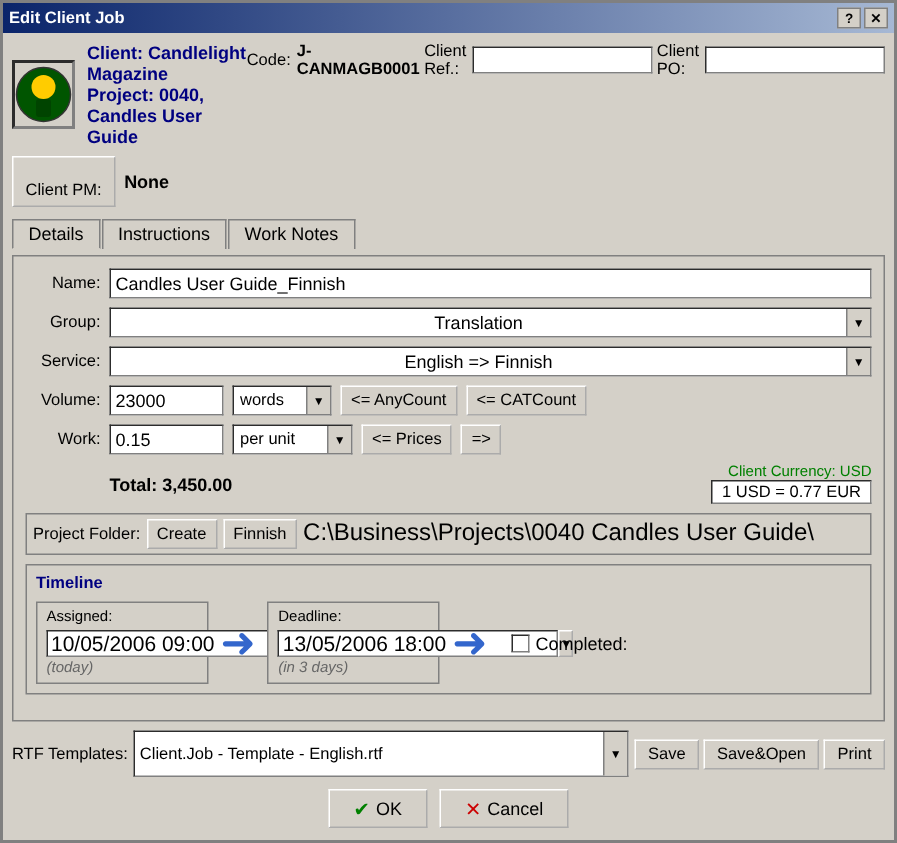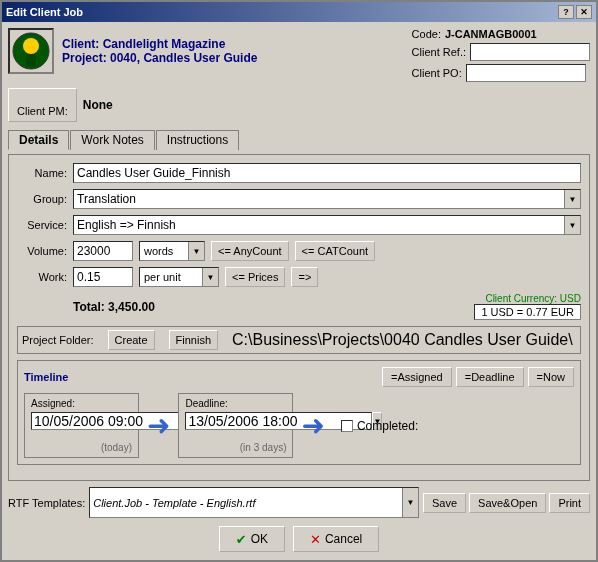--- a/index.html
+++ b/index.html
@@ -16,88 +16,88 @@
     
     .content { flex: 1; padding: 6px; display: flex; flex-direction: column; gap: 4px; }
     
     
     .top-section { display: flex; justify-content: space-between; align-items: flex-start; }
     .client-info { display: flex; align-items: center; gap: 8px; }
     .logo-box { width: 46px; height: 46px; border: 2px inset #808080; background: #d4d0c8; display: flex; align-items: center; justify-content: center; }
     .client-text .client-name { color: #000080; font-weight: bold; font-size: 12px; }
     .client-text .project-name { color: #000080; font-weight: bold; font-size: 12px; }
     
-    .code-section { display: flex; flex-direction: column; gap: 3px; }
+    .code-section { display: flex; flex-direction: row; gap: 3px; }
     .code-row { display: flex; align-items: center; gap: 4px; }
     .code-label { font-size: 11px; color: #000; }
     .code-value { font-size: 11px; font-weight: bold; }
     .code-input { height: 18px; width: 120px; border: 1px inset #808080; background: white; padding: 1px 2px; }
     
     
     .pm-row { display: flex; align-items: center; gap: 6px; margin-top: 2px; }
     .pm-btn { height: 22px; padding: 16px 8px; background: #d4d0c8; border: 1px outset #ffffff; cursor: pointer; font-size: 11px; }
     .pm-value { font-weight: bold; font-size: 12px; }
     
     
     .tabs { display: flex; gap: 1px; margin-top: 4px; }
     .tab { padding: 2px 10px; background: #d4d0c8; border: 1px solid #808080; border-bottom: none; cursor: pointer; font-size: 11px; }
-    .tab.active { background: #d4d0c8; border-bottom: 1px solid #d4d0c8; z-index: 1; font-weight: bold; }
+    .tab.active { background: #d4d0c8; border-bottom: 1px solid #d4d0c8; z-index: 1; font-weight: normal; }
     
     
     .tab-panel { border: 1px solid #808080; background: #d4d0c8; padding: 8px; flex: 1; display: flex; flex-direction: column; gap: 6px; }
     
     
     .form-row { display: flex; align-items: center; gap: 6px; }
     .form-label { width: 50px; text-align: right; font-size: 11px; flex-shrink: 0; }
     .form-input-full { flex: 1; height: 20px; border: 1px inset #808080; background: white; padding: 1px 3px; }
     .select-wrapper { display: flex; border: 1px inset #808080; background: white; flex: 1; }
-    .select-wrapper input { flex: 1; border: none; background: transparent; padding: 1px 3px; height: 18px; outline: none; }
+    .select-wrapper input { flex: 1; border: none; background: transparent; padding: 1px 3px; height: 18px; outline: none; text-align: center; }
     .select-wrapper .dropdown-btn { width: 16px; background: #d4d0c8; border-left: 1px solid #808080; cursor: pointer; display: flex; align-items: center; justify-content: center; font-size: 8px; }
     
     
-    .vol-input { width: 60px; height: 20px; border: 1px inset #808080; background: white; padding: 1px 3px; }
+    .vol-input { width: 76px; height: 20px; border: 1px inset #808080; background: white; padding: 1px 3px; }
     .words-select { display: flex; border: 1px inset #808080; background: white; height: 20px; }
     .words-select span { flex: 1; padding: 1px 4px; display: flex; align-items: center; }
     .words-select .dd-btn { width: 16px; background: #d4d0c8; border-left: 1px solid #808080; cursor: pointer; display: flex; align-items: center; justify-content: center; font-size: 8px; }
     .action-btn { height: 20px; padding: 0 6px; background: #d4d0c8; border: 1px outset #ffffff; cursor: pointer; font-size: 11px; }
     
     
     .total-row { display: flex; justify-content: space-between; align-items: center; }
     .total-text { font-weight: bold; font-size: 12px; padding-left: 56px; }
     .currency-box { text-align: right; }
     .currency-label { font-size: 10px; color: #008000; }
     .currency-rate { border: 1px inset #808080; background: white; padding: 1px 6px; font-size: 11px; display: inline-block; }
     
     
-    .folder-row { display: flex; align-items: center; gap: 14px; border: 1px solid #808080; padding: 3px 4px; background: #d4d0c8; }
+    .folder-row { display: flex; align-items: center; gap: 4px; border: 1px solid #808080; padding: 3px 4px; background: #d4d0c8; }
     .folder-label { font-size: 11px; }
     .folder-path { font-size: 16px; flex: 1; }
     
     
     .timeline-section { border: 1px solid #808080; padding: 6px; background: #d4d0c8; }
     .timeline-header { display: flex; justify-content: space-between; align-items: center; margin-bottom: 6px; }
     .timeline-title { color: #000080; font-size: 11px; font-weight: bold; }
     .timeline-btns { display: flex; gap: 4px; }
     .tl-btn { height: 20px; padding: 0 8px; background: #d4d0c8; border: 1px outset #ffffff; cursor: pointer; font-size: 11px; }
     
     .timeline-body { display: flex; align-items: center; gap: 8px; }
     .tl-box { border: 1px solid #808080; padding: 4px 6px; background: #d4d0c8; width: 115px; }
     .tl-box-label { font-size: 10px; margin-bottom: 3px; }
     .tl-date-row { display: flex; }
     .tl-date-input { flex: 1; height: 18px; border: 1px inset #808080; background: white; padding: 1px 2px; font-size: 14px; }
     .tl-date-btn { width: 16px; background: #d4d0c8; border: 1px outset #ffffff; cursor: pointer; display: flex; align-items: center; justify-content: center; font-size: 8px; }
-    .tl-sub { font-size: 10px; text-align: right; margin-top: 12px; color: #666; }
+    .tl-sub { font-size: 10px; text-align: left; margin-top: 2px; color: #666; font-style: italic; }
     
     .completed-box { display: flex; align-items: center; gap: 4px; margin-left: 8px; }
     .checkbox { width: 12px; height: 12px; border: 1px inset #808080; background: white; cursor: pointer; }
     
     
     .bottom-section { display: flex; align-items: center; gap: 4px; padding-top: 2px; }
     .rtf-label { font-size: 11px; }
-    .rtf-select-wrapper { display: flex; border: 1px inset #808080; background: white; flex: 1; height: 31px; font-style: italic; }
+    .rtf-select-wrapper { display: flex; border: 1px inset #808080; background: white; flex: 1; height: 31px; }
     .rtf-select-wrapper span { flex: 1; padding: 1px 3px; display: flex; align-items: center; font-size: 11px; }
     .rtf-dd-btn { width: 16px; background: #d4d0c8; border-left: 1px solid #808080; cursor: pointer; display: flex; align-items: center; justify-content: center; font-size: 8px; }
     .bottom-btns { display: flex; gap: 3px; }
     .bot-btn { height: 20px; padding: 0 8px; background: #d4d0c8; border: 1px outset #ffffff; cursor: pointer; font-size: 11px; }
     
     
     .ok-cancel-row { display: flex; justify-content: center; gap: 8px; padding: 4px 0 2px 0; }
     .ok-btn { height: 26px; padding: 0 16px; background: #d4d0c8; border: 1px outset #ffffff; cursor: pointer; display: flex; align-items: center; gap: 4px; font-size: 11px; }
     .ok-icon { color: #008000; font-size: 13px; }
     .cancel-icon { color: #cc0000; font-size: 13px; }
@@ -153,24 +153,24 @@
     <div class="pm-row">
       <button class="pm-btn">Client PM:</button>
       <span class="pm-value">None</span>
     </div>
 
     <div class="tabs">
       <div class="tab active">
         <span>Details</span>
       </div>
       <div class="tab">
+        <span>Instructions</span>
+      </div>
+      <div class="tab">
         <span>Work Notes</span>
-      </div>
-      <div class="tab">
-        <span>Instructions</span>
       </div>
     </div>
 
     <div class="tab-panel">
 
       <div class="form-row">
         <span class="form-label">Name:</span>
         <input class="form-input-full" type="text" value="Candles User Guide_Finnish" style="">
       </div>
 
@@ -223,25 +223,20 @@
       <div class="folder-row">
         <span class="folder-label">Project Folder:</span>
         <button class="action-btn">Create</button>
         <button class="action-btn">Finnish</button>
         <span class="folder-path">C:\Business\Projects\0040 Candles User Guide\</span>
       </div>
 
       <div class="timeline-section">
         <div class="timeline-header">
           <span class="timeline-title">Timeline</span>
-          <div class="timeline-btns">
-            <button class="tl-btn">=Assigned</button>
-            <button class="tl-btn">=Deadline</button>
-            <button class="tl-btn">=Now</button>
-          </div>
         </div>
 
         <div class="timeline-body">
 
           <div class="tl-box">
             <div class="tl-box-label">Assigned:</div>
             <div class="tl-date-row">
               <input class="tl-date-input" type="text" value="10/05/2006 09:00" style="">
               <div class="tl-date-btn">▼</div>
             </div>

